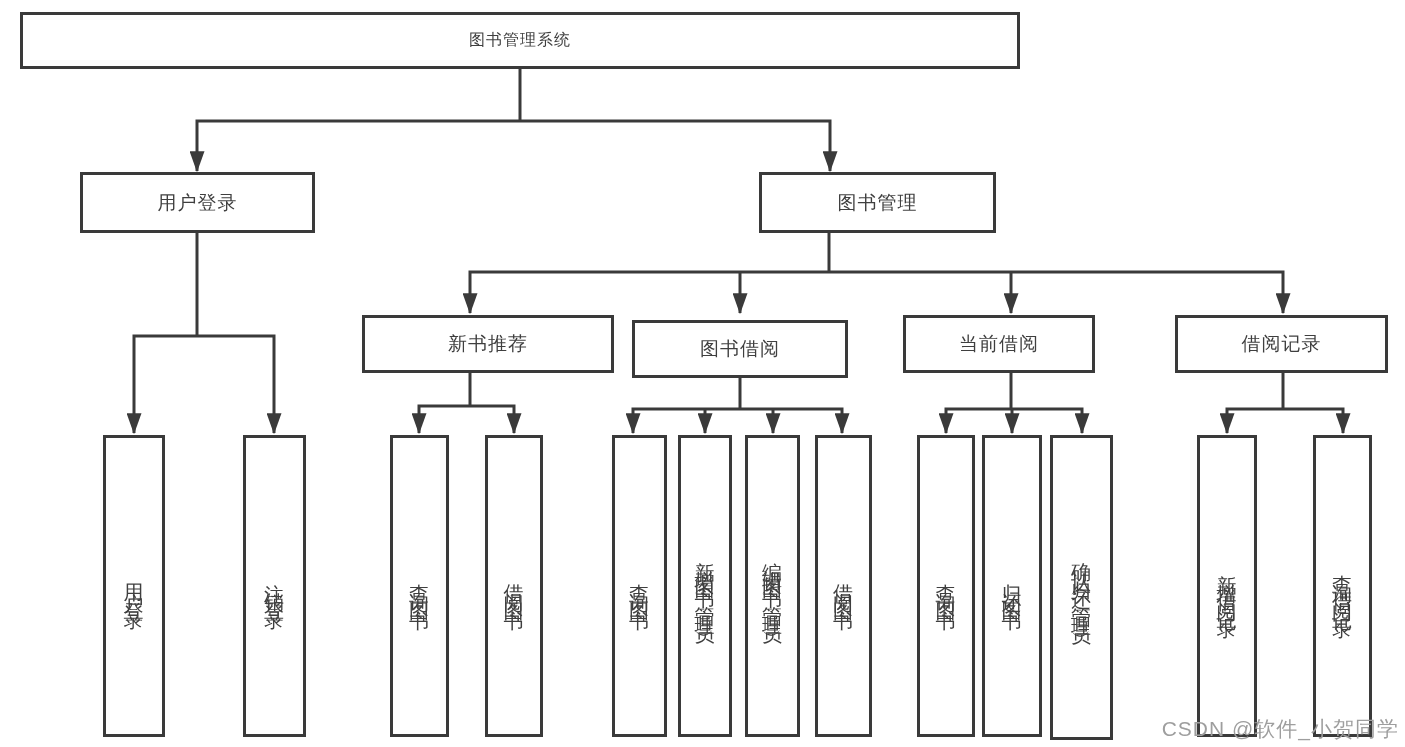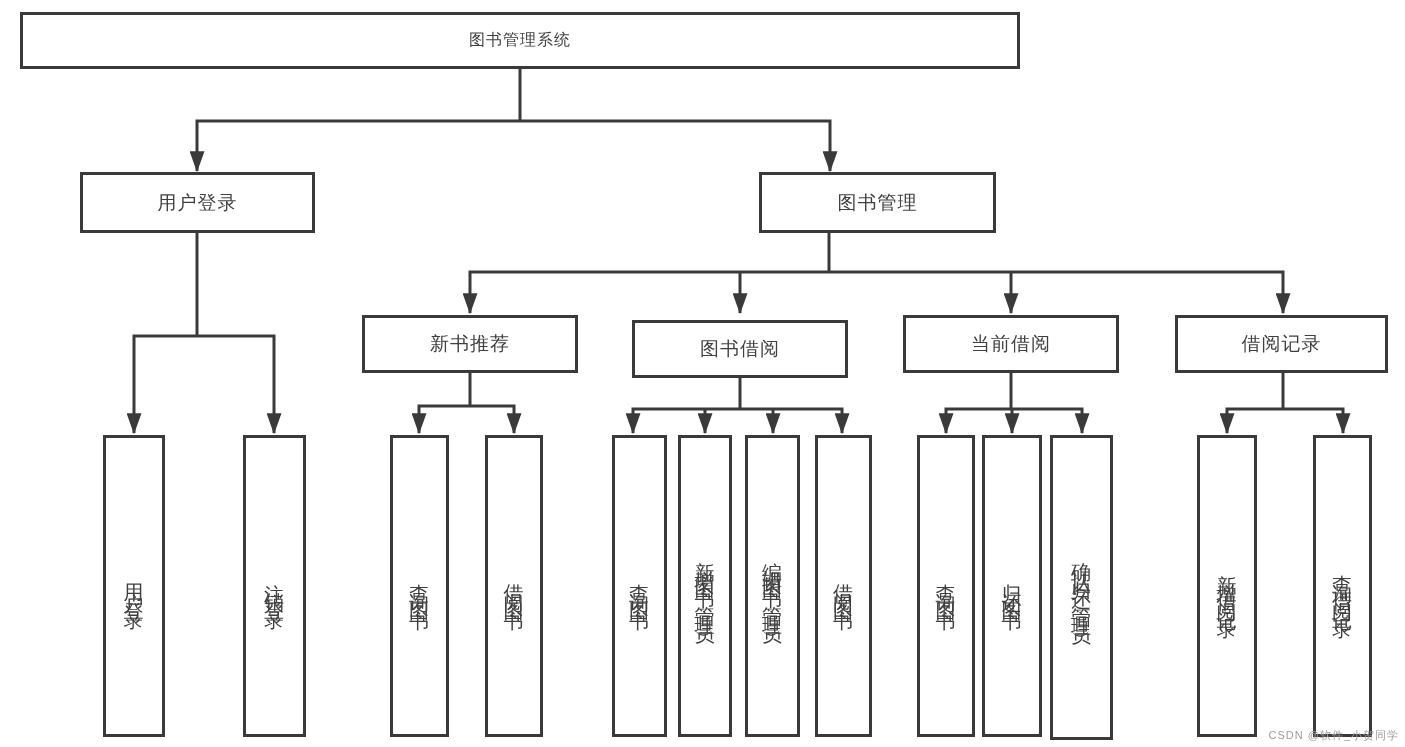--- a/index.html
+++ b/index.html
@@ -46,21 +46,21 @@
     text-orientation: mixed;
     font-size: 20px;
     letter-spacing: 9px;
     line-height: 1;
     white-space: nowrap;
   }
   .watermark {
     position: absolute;
     right: 6px;
     bottom: 4px;
-    font-size: 11px;
+    font-size: 21px;
     color: #9e9e9e;
     letter-spacing: 1px;
     z-index: 2;
   }
 </style>
 </head>
 <body>
 
 <div class="stage">
 
@@ -104,27 +104,27 @@
     <span>图书管理系统</span>
   </div>
 
   <div class="node hbox" style="left:80px; top:172px; width:235px; height:61px;">
     <span>用户登录</span>
   </div>
   <div class="node hbox" style="left:711px; top:172px; width:237px; height:61px;margin-left:48px;">
     <span>图书管理</span>
   </div>
 
-  <div class="node hbox" style="left:362px; top:315px; width:216px; height:58px;">
+  <div class="node hbox" style="left:362px; top:315px; width:252px; height:58px;">
     <span>新书推荐</span>
   </div>
   <div class="node hbox" style="left:632px; top:320px; width:216px; height:58px;">
     <span>图书借阅</span>
   </div>
-  <div class="node hbox" style="left:903px; top:315px; width:216px; height:58px;">
+  <div class="node hbox" style="left:903px; top:315px; width:192px; height:58px;">
     <span>当前借阅</span>
   </div>
   <div class="node hbox" style="left:1175px; top:315px; width:213px; height:58px;">
     <span>借阅记录</span>
   </div>
 
   <div class="node vbox" style="left:103px; top:435px; width:62px; height:302px;">
     <span class="vlabel">用户登录</span>
   </div>
   <div class="node vbox" style="left:243px; top:435px; width:63px; height:302px;">

